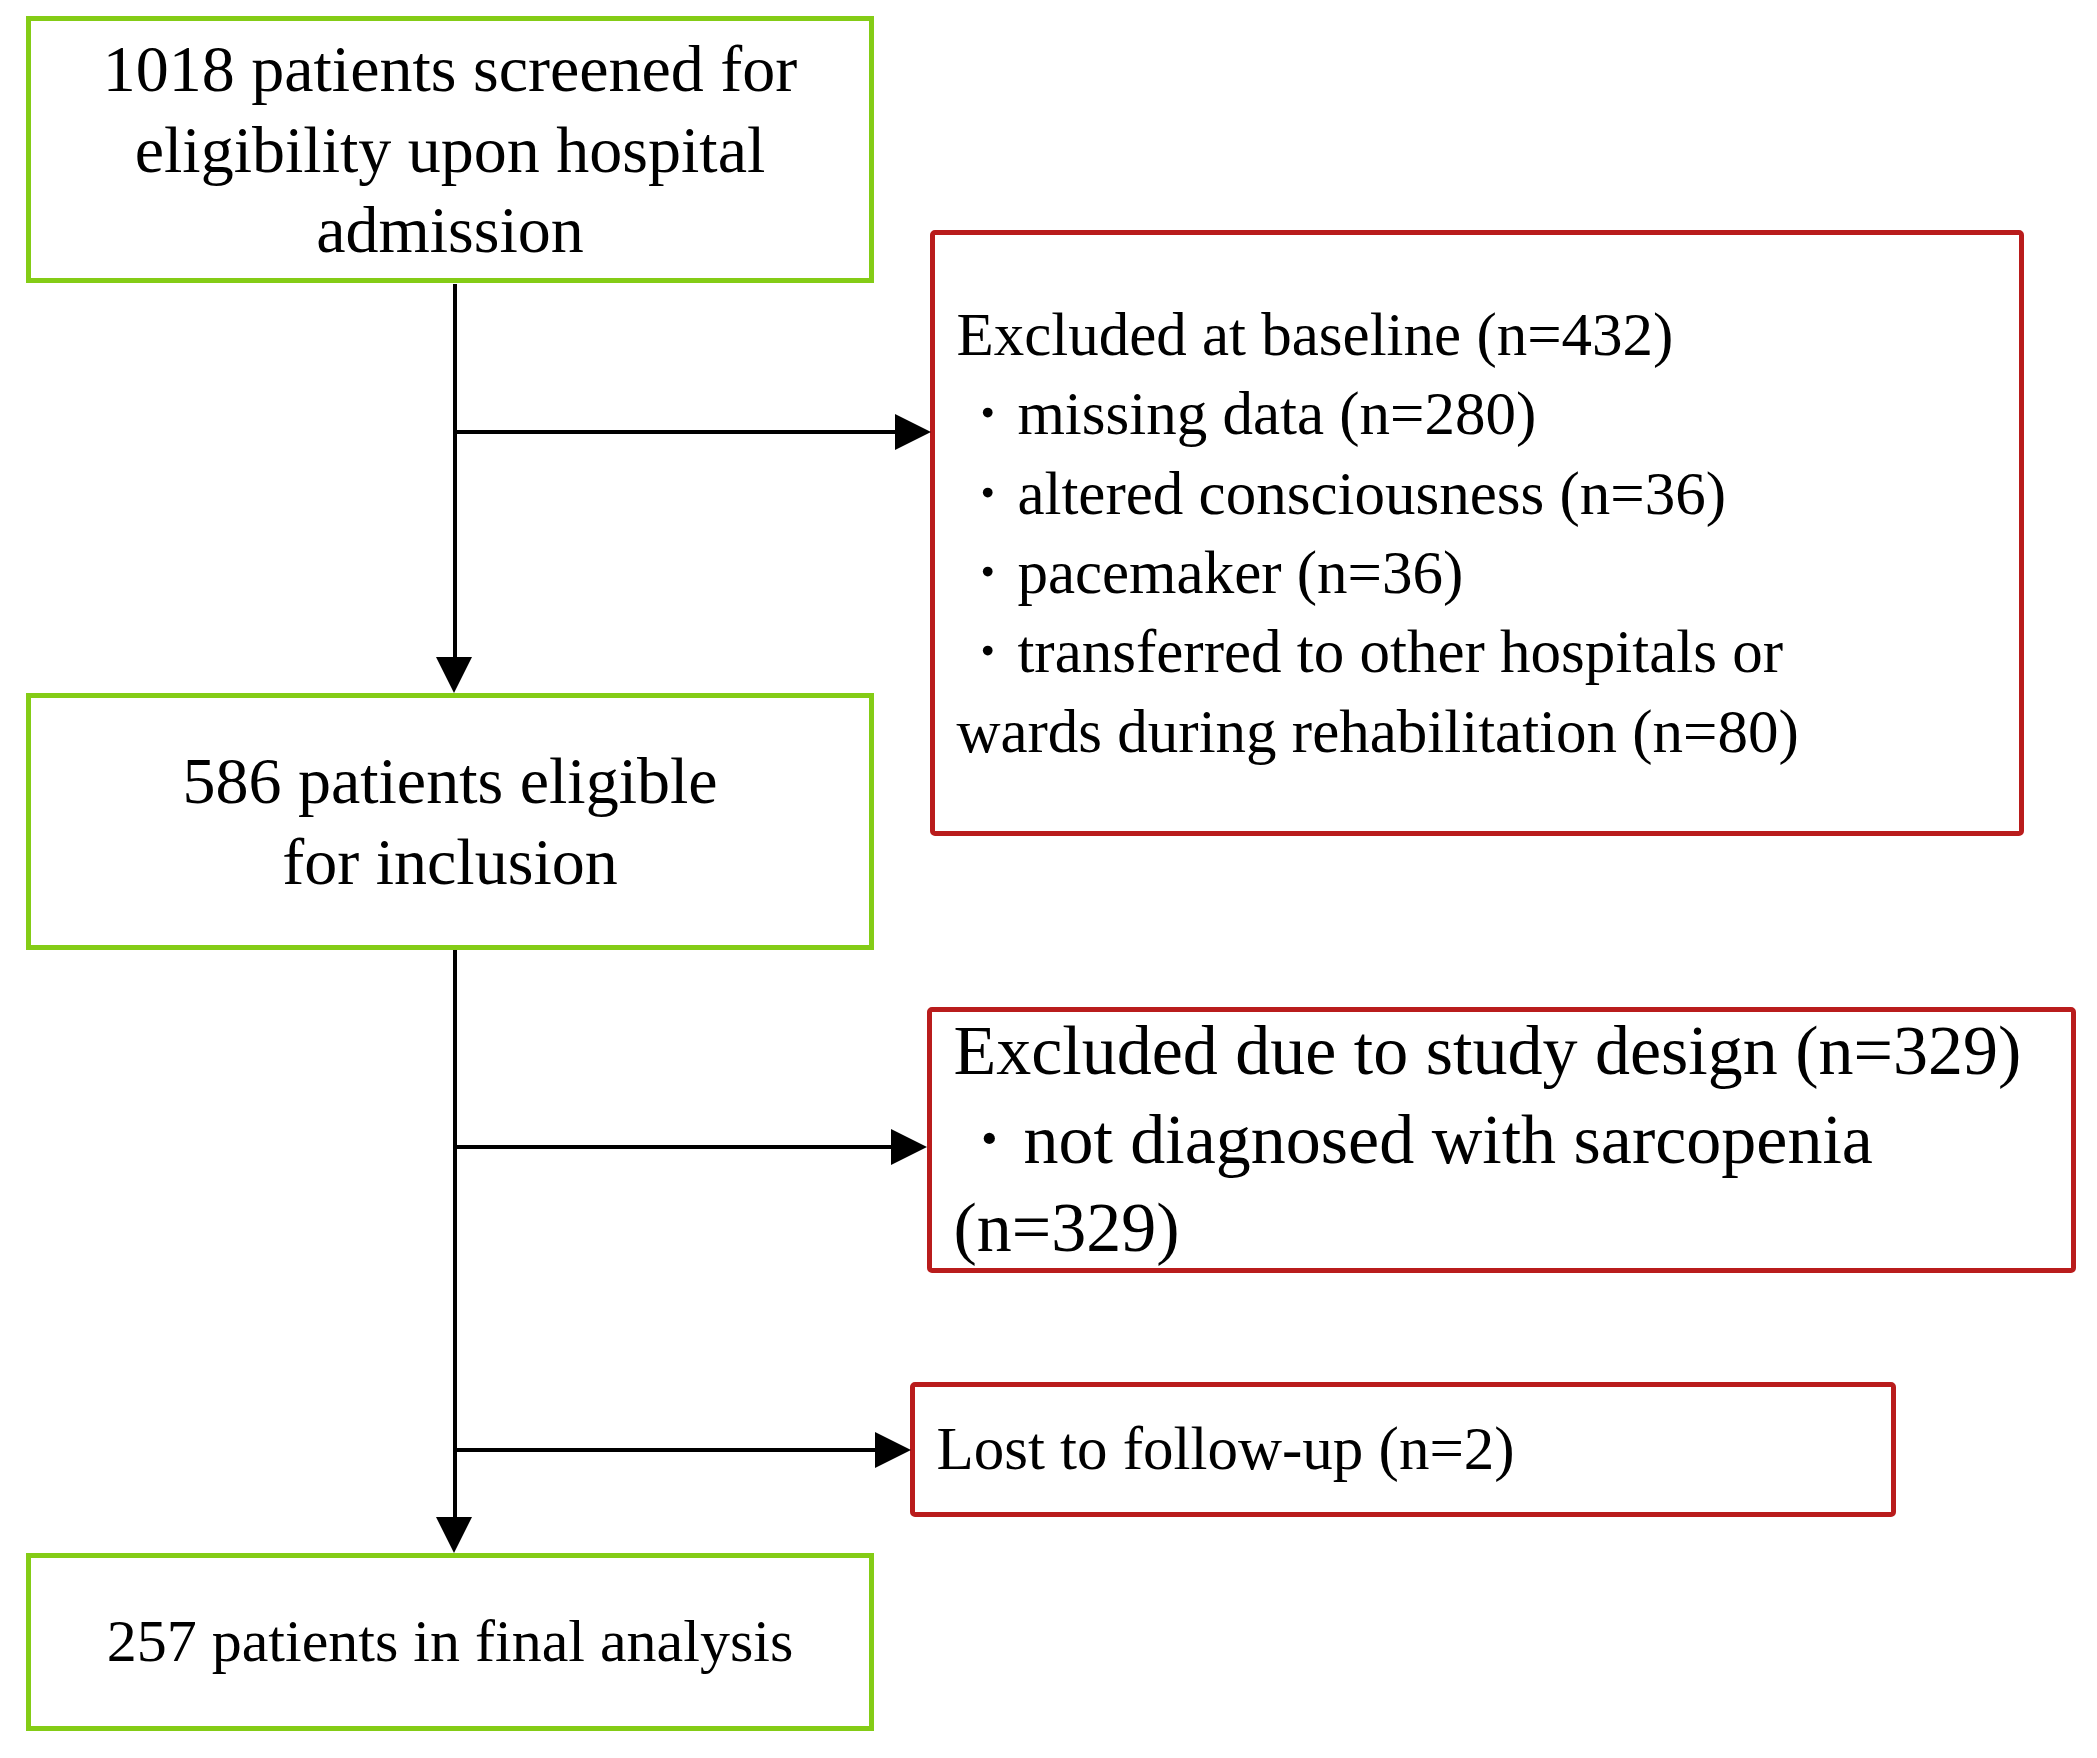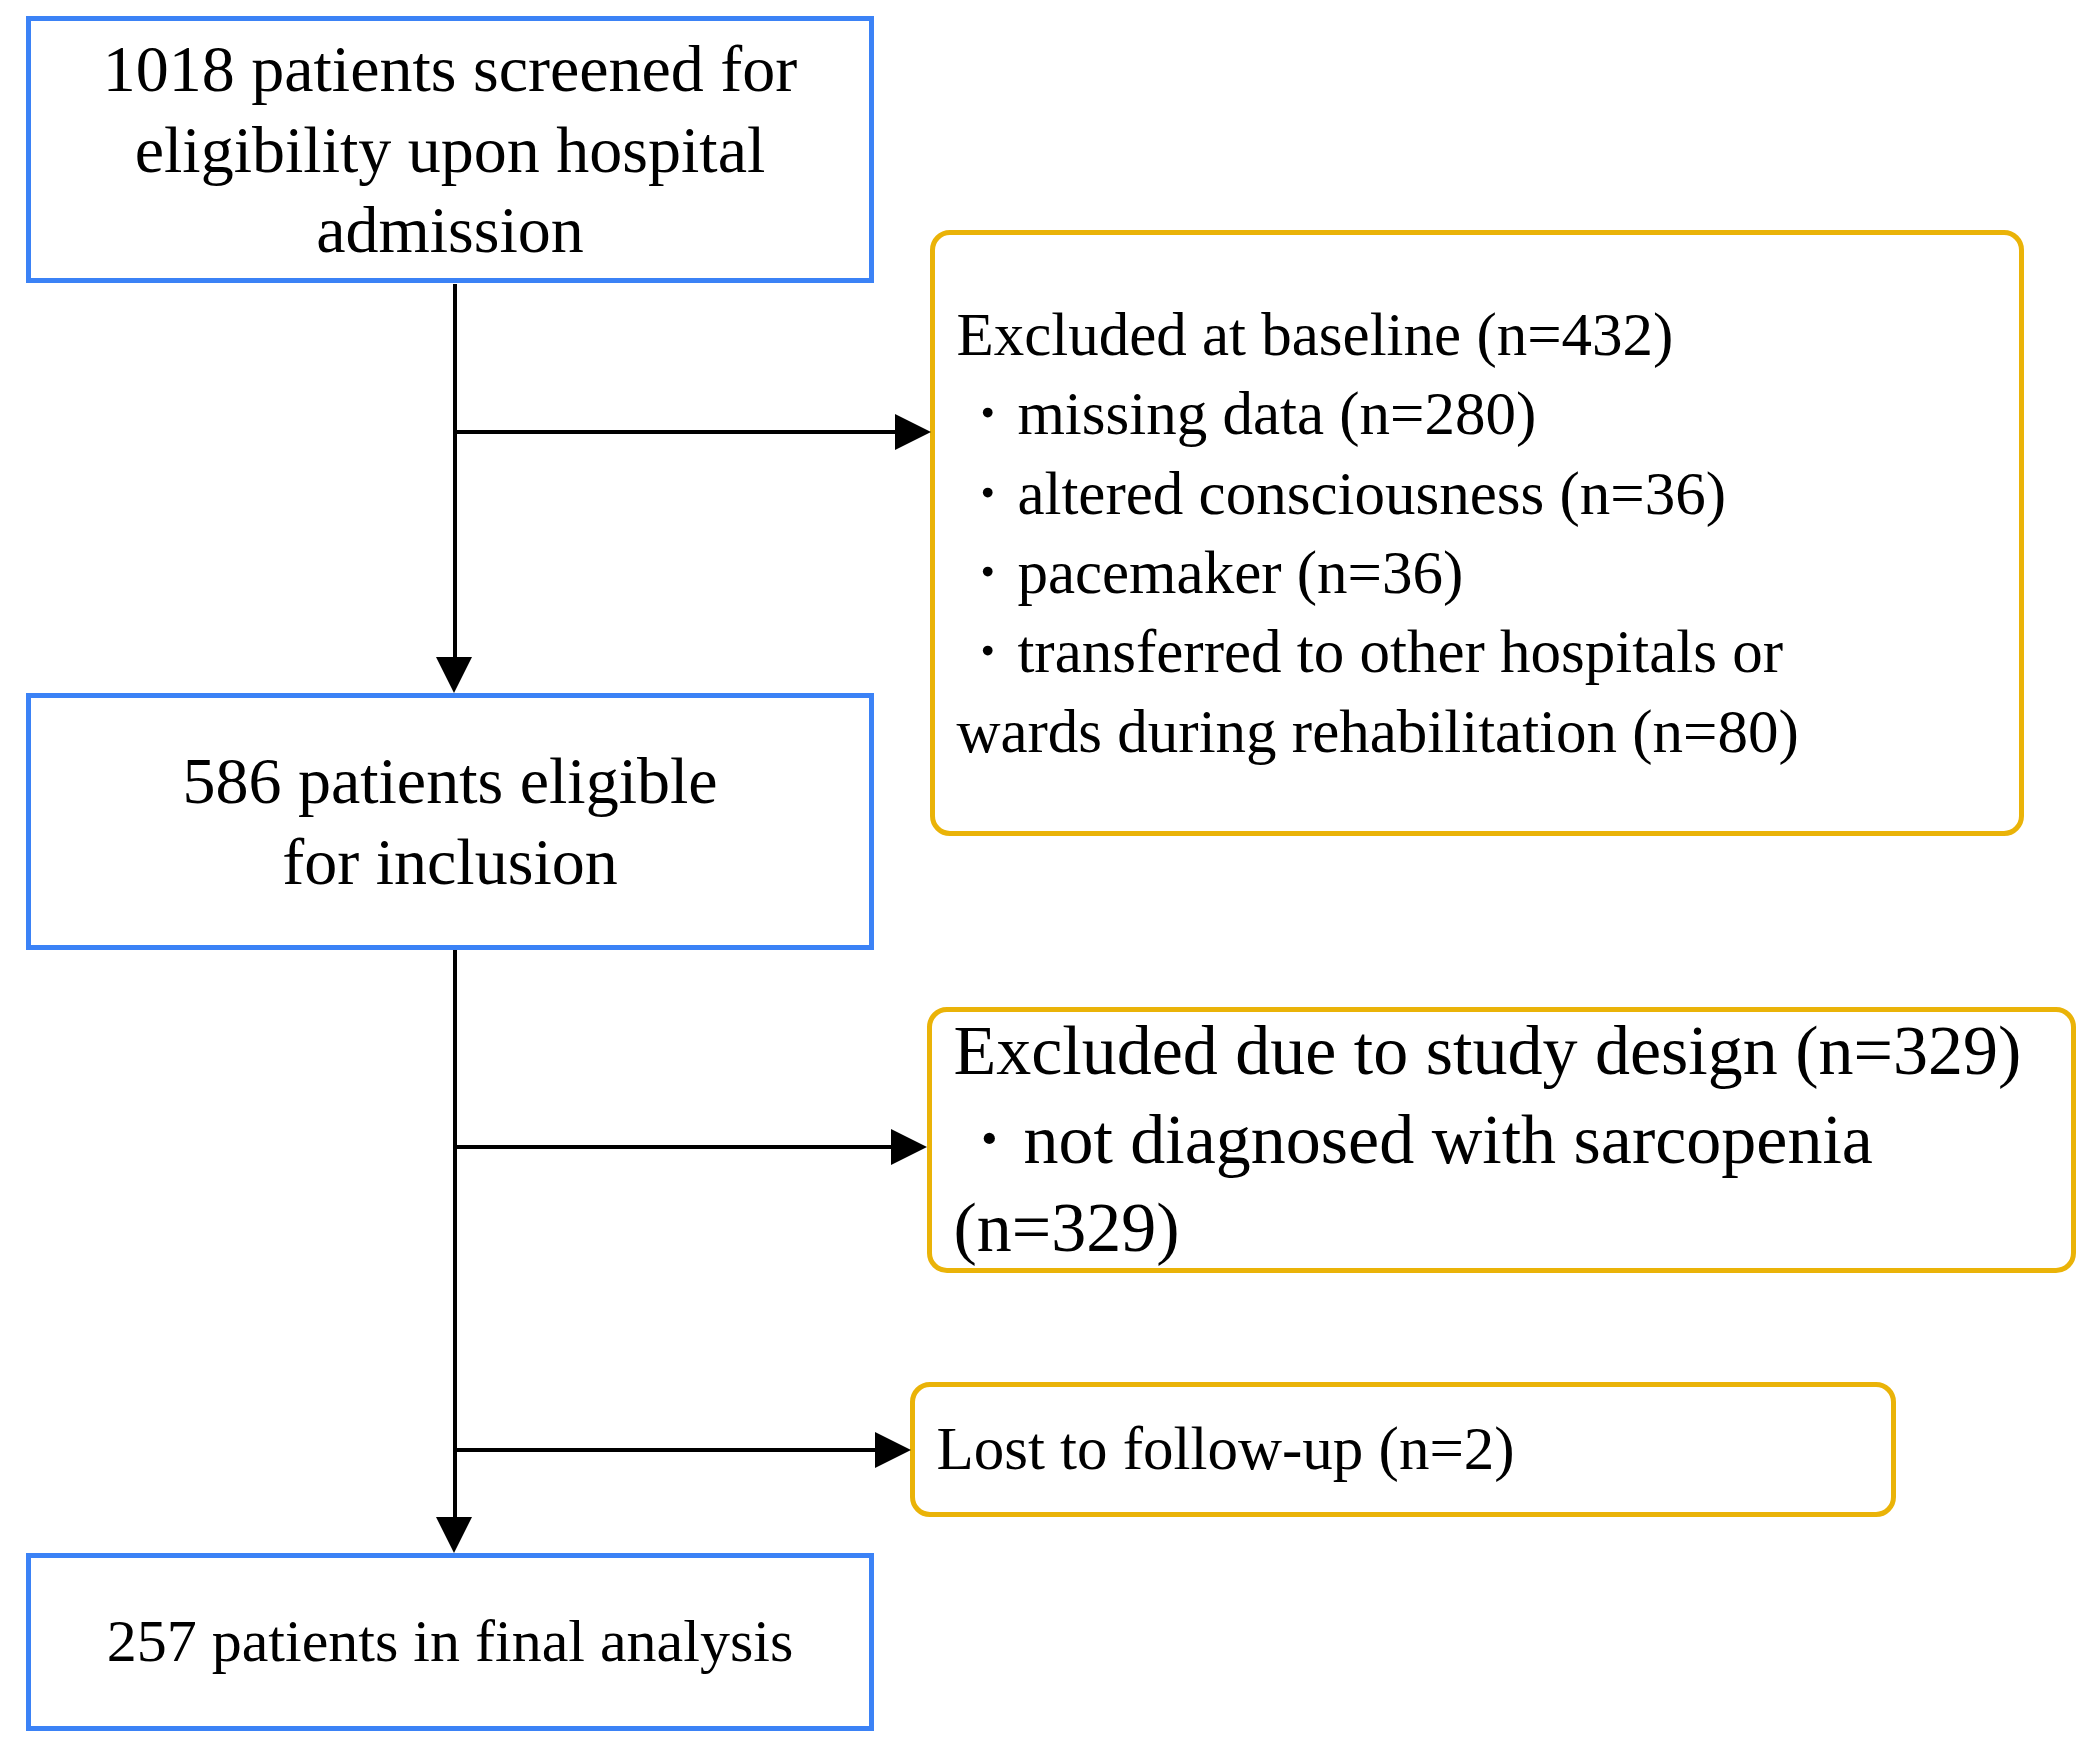--- a/index.html
+++ b/index.html
@@ -18,27 +18,27 @@
   }
   .node {
     position: absolute;
     box-sizing: border-box;
     background: #ffffff;
     display: flex;
     flex-direction: column;
     justify-content: center;
   }
   .node.rect {
-    border: 5px solid #3b82f6;
+    border: 5px solid #84cc16;
     align-items: center;
     text-align: center;
   }
   .node.rounded {
-    border: 5px solid #eab308;
-    border-radius: 20px;
+    border: 5px solid #b91c1c;
+    border-radius: 5px;
     align-items: flex-start;
     text-align: left;
   }
   .node-text {
     font-size: 63px;
     line-height: 1.22;
     letter-spacing: 0px;
     white-space: pre-line;
   }
   .rounded .node-text {

